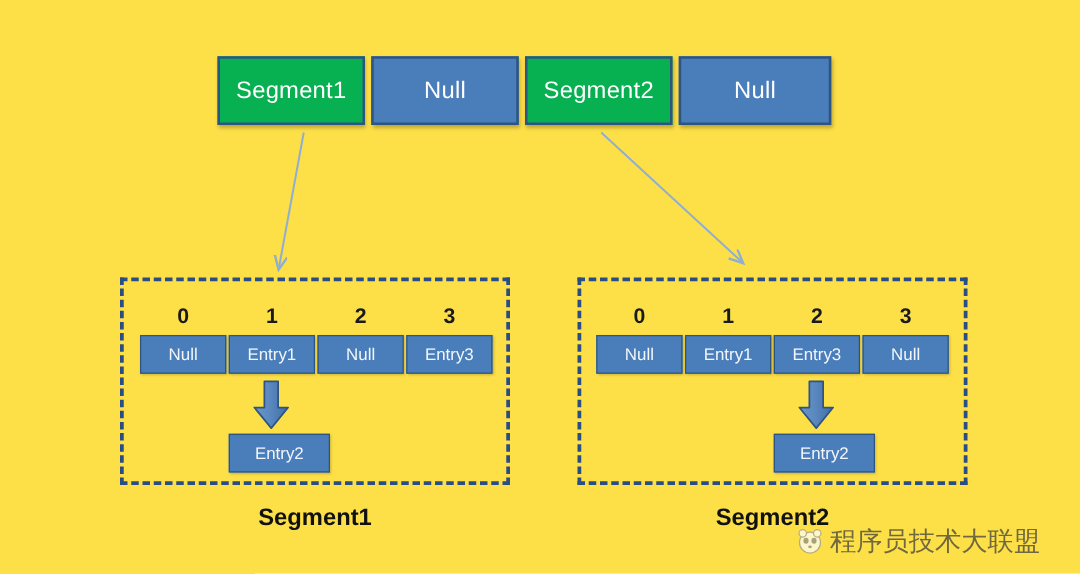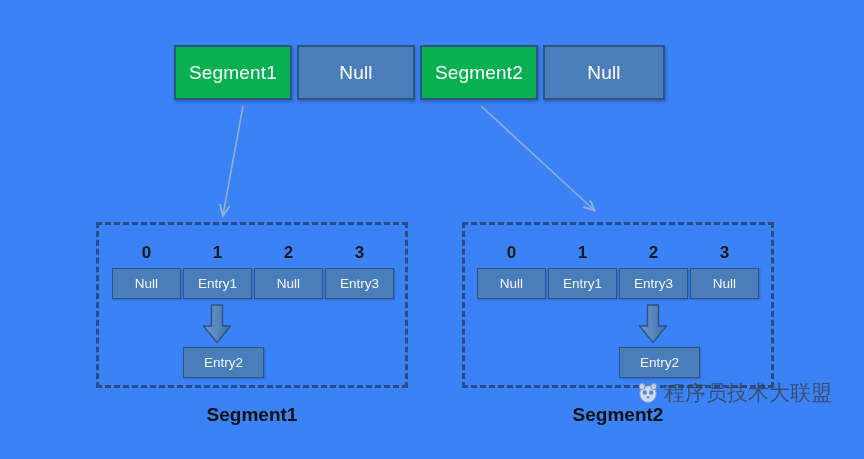--- a/index.html
+++ b/index.html
@@ -7,21 +7,21 @@
     padding: 0;
     background: #ffffff;
   }
   body {
     font-family: "Liberation Sans", sans-serif;
   }
   #canvas {
     position: relative;
     width: 864px;
     height: 459px;
-    background: #3b82f6;
+    background: #fde047;
     overflow: hidden;
   }
 
   
   .top-cell {
     position: absolute;
     top: 45px;
     height: 55px;
     box-sizing: border-box;
     border: 2px solid #2e5582;
@@ -116,21 +116,21 @@
     width: 320px;
     text-align: center;
     font-size: 19px;
     font-weight: bold;
     color: #111111;
   }
 
   
   .watermark {
     position: absolute;
-    top: 379px;
+    top: 419px;
     left: 636px;
     display: flex;
     align-items: center;
     gap: 4px;
     opacity: .72;
   }
   .watermark-text {
     font-family: "DejaVu Sans", sans-serif;
     font-size: 21px;
     color: #3b3b3b;

